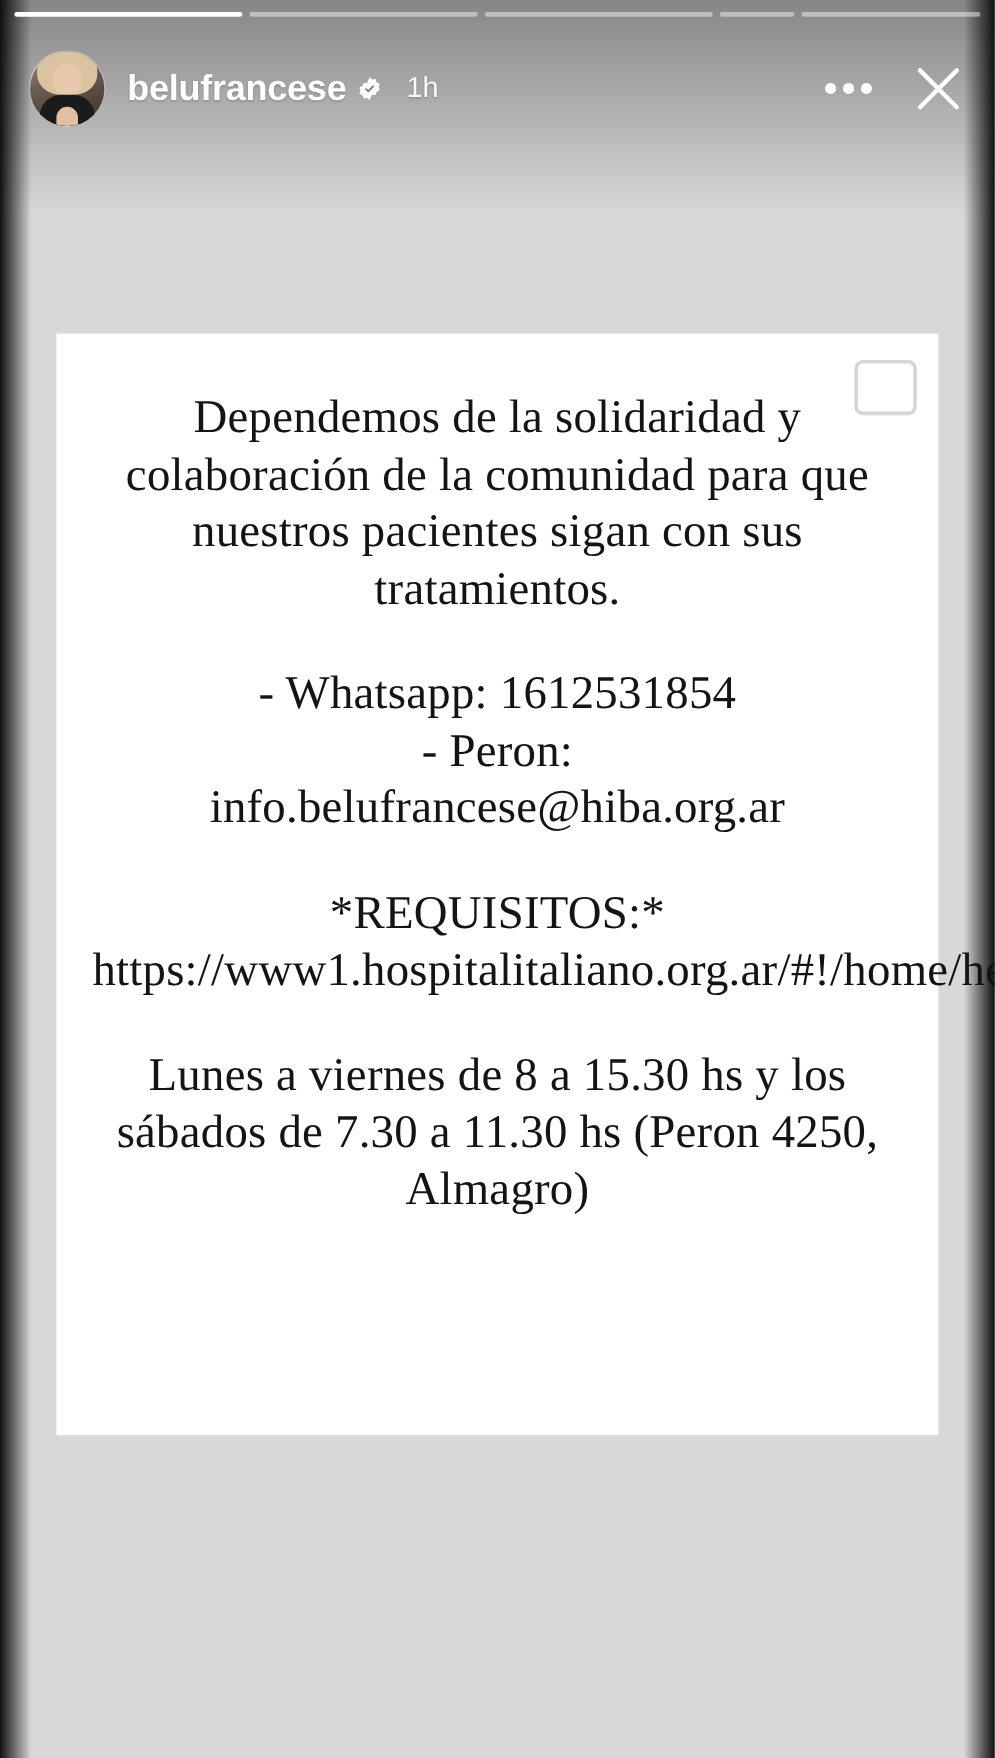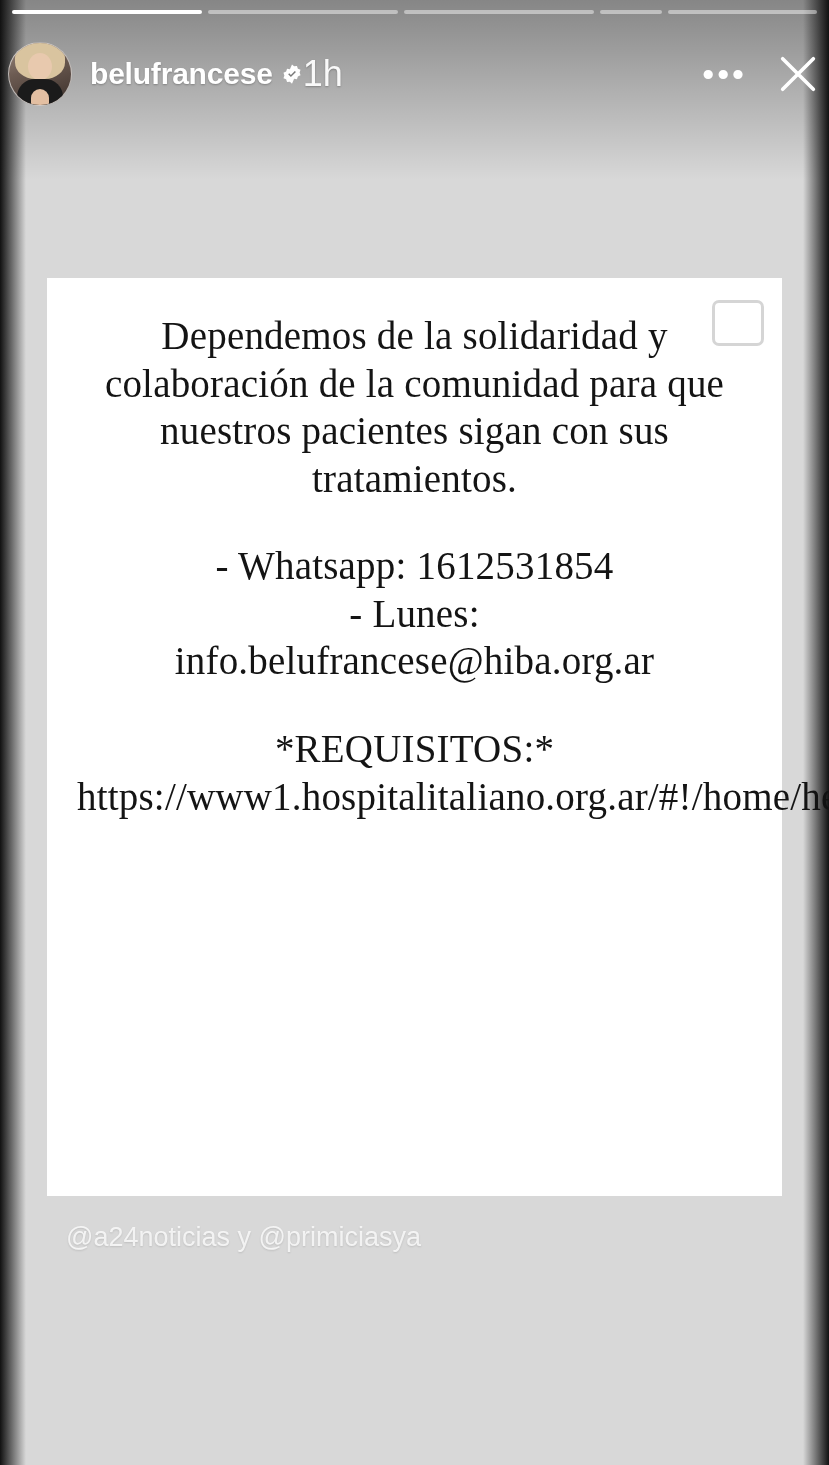--- a/index.html
+++ b/index.html
@@ -36,21 +36,21 @@
   .progress-seg.full { background: #ffffff; }
   
   .header {
     position: absolute;
     top: 34px;
     left: 0;
     right: 0;
     height: 80px;
     display: flex;
     align-items: center;
-    padding: 0 8px;
+    padding: 0 24px;
     box-sizing: border-box;
     z-index: 10;
   }
   .avatar {
     width: 62px;
     height: 62px;
     border-radius: 50%;
     overflow: hidden;
     flex: 0 0 auto;
     border: 1px solid rgba(255,255,255,0.6);
@@ -94,21 +94,22 @@
     text-shadow: 0 1px 2px rgba(0,0,0,0.25);
   }
   .verified {
     width: 22px;
     height: 22px;
     margin-left: 8px;
     flex: 0 0 auto;
   }
   .timestamp {
     color: rgba(255,255,255,0.95);
-    font-size: 36px;
+    font-size: 24px;
+    margin-left: 20px;
     text-shadow: 0 1px 2px rgba(0,0,0,0.25);
   }
   .header-spacer { flex: 1 1 auto; }
   .more-icon {
     color: #fff;
     font-size: 34px;
     letter-spacing: 3px;
     line-height: 1;
     padding: 0 10px;
     cursor: pointer;
@@ -121,21 +122,21 @@
   }
   
   .card {
     position: absolute;
     left: 47px;
     top: 278px;
     width: 735px;
     height: 918px;
     background: #ffffff;
     box-sizing: border-box;
-    padding: 34px 30px;
+    padding: 46px 30px;
     text-align: center;
     font-family: "Liberation Serif", serif;
     color: #141414;
   }
   .card p {
     margin: 0;
     font-size: 39px;
     line-height: 1.22;
     letter-spacing: 0.2px;
   }
@@ -212,24 +213,24 @@
     <svg class="close-icon" viewBox="0 0 24 24">
       <path d="M4 4 L20 20 M20 4 L4 20" stroke="#ffffff" stroke-width="1.9" stroke-linecap="round" fill="none"></path>
     </svg>
   </div>
 
   <div class="card">
     <div class="sticker-box"></div>
     <p>Dependemos de la solidaridad y colaboración de la comunidad para que nuestros pacientes sigan con sus tratamientos.</p>
     <div class="gap"></div>
     <p>- Whatsapp: 1612531854</p>
-    <p>- Lunes:</p>
+    <p>- Peron:</p>
     <p>info.belufrancese@hiba.org.ar</p>
     <div class="gap"></div>
     <p>*REQUISITOS:* https://www1.hospitalitaliano.org.ar/#!/home/hemoterapia/seccion/65531</p>
     <div class="gap"></div>
+    <p>Lunes a viernes de 8 a 15.30 hs y los sábados de 7.30 a 11.30 hs (Peron 4250, Almagro)</p>
   </div>
 
-  <div class="caption">@a24noticias y @primiciasya</div>
 
   <div class="edge-left"></div>
   <div class="edge-right"></div>
 </div>
 
 </body></html>

